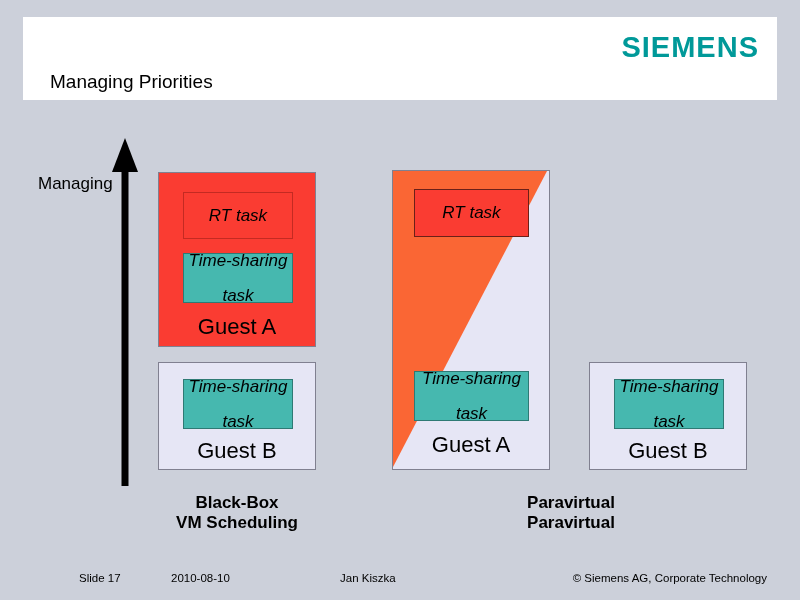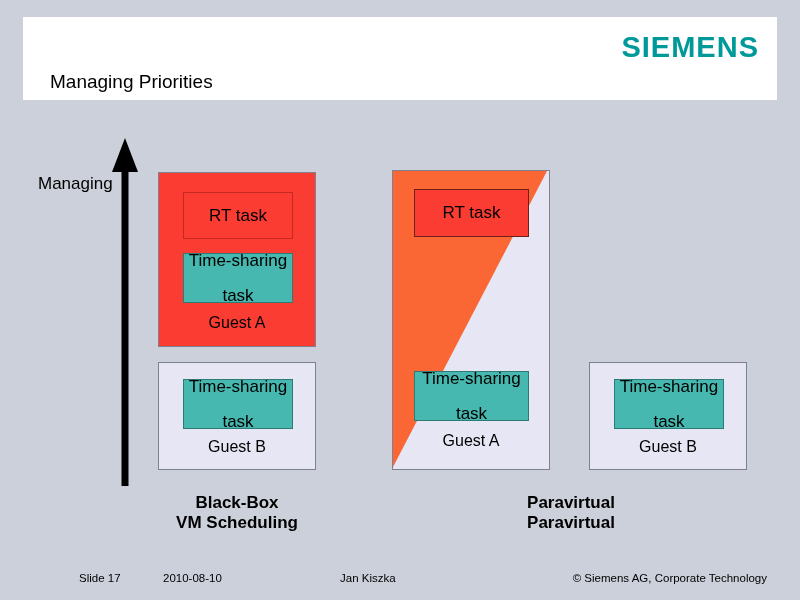--- a/index.html
+++ b/index.html
@@ -72,35 +72,36 @@
     border: 1px solid #808090;
     overflow: hidden;
   }
   .vm-box.red    { background: #fa3c32; }
   .vm-box.light  { background: #e6e6f5; }
 
   .vm-label {
     position: absolute;
     width: 100%;
     text-align: center;
-    font-size: 16px;
+    font-size: 22px;
     color: #000000;
     line-height: 1.05;
   }
 
   .task-box {
     position: absolute;
     box-sizing: border-box;
     display: flex;
     align-items: center;
     justify-content: center;
     text-align: center;
     font-size: 17px;
     color: #000000;
     line-height: 1.05;
+    font-style: italic;
   }
   .task-box.rt-transparent {
     border: 1px solid #c42a22;
     background: transparent;
   }
   .task-box.rt-solid {
     border: 1px solid #6b2018;
     background: #fa3c32;
   }
   .task-box.ts {
@@ -144,21 +145,21 @@
     position: absolute;
     left: 0;
     top: 572px;
     width: 800px;
     height: 20px;
     font-size: 11.5px;
     color: #000000;
   }
   #footer span { position: absolute; white-space: nowrap; }
   #footer-slide  { left: 45px; margin-left: 34px; }
-  #footer-date   { left: 163px; }
+  #footer-date   { left: 171px; }
   #footer-author { left: 340px; }
   #footer-copy   { right: 33px; }
 </style>
 </head>
 <body>
 
 <div id="slide">
 
   <div id="header-band">
     <div id="siemens-logo">SIEMENS</div>

